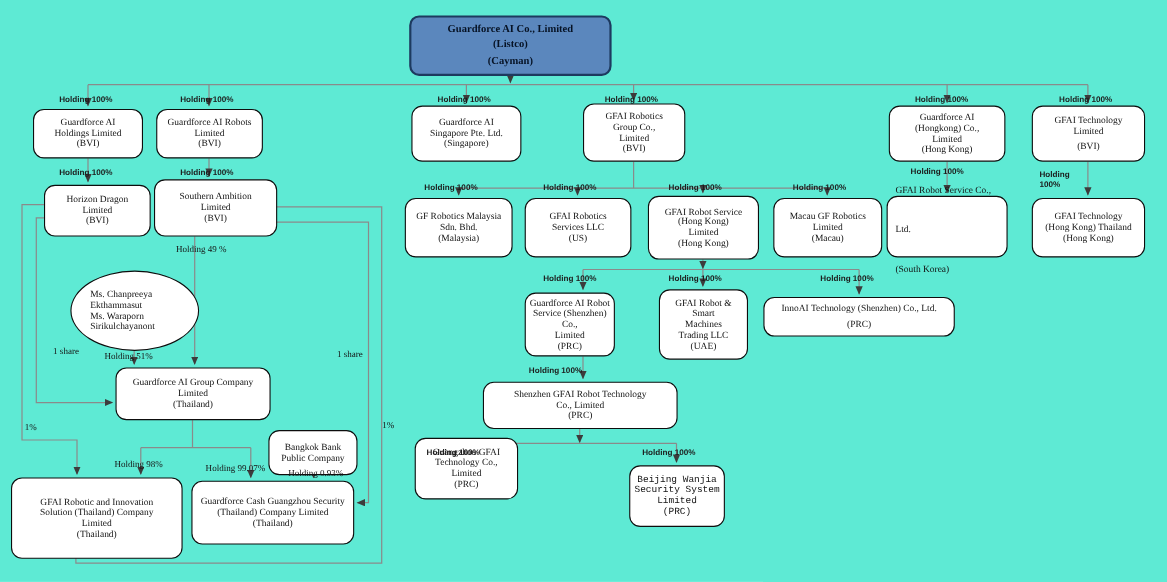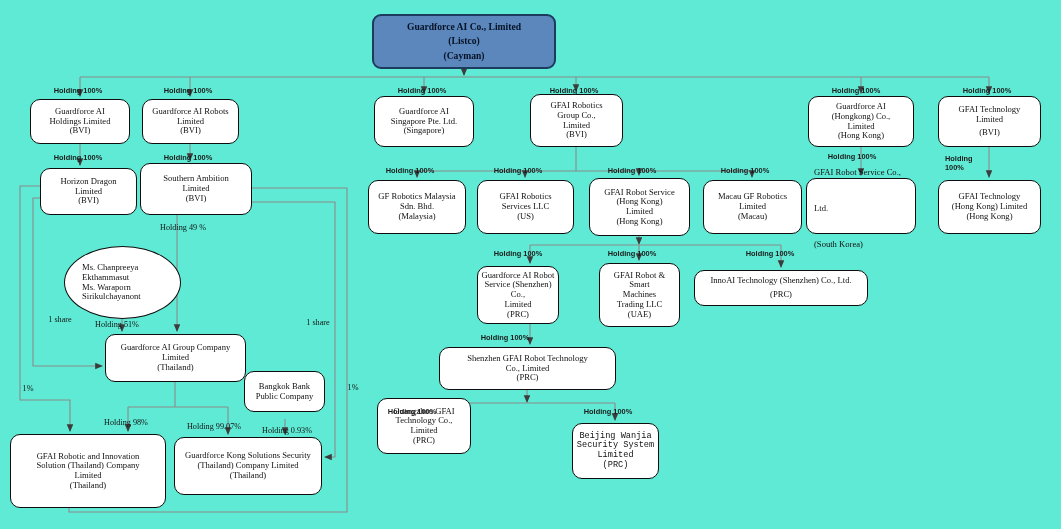--- a/index.html
+++ b/index.html
@@ -144,21 +144,21 @@
         <span>Limited</span>
         <span>(Macau)</span>
       </div>
       <div class="node leftal" style="left: 806px; top: 178px; width: 110px; height: 56px;">
         <span>GFAI Robot Service Co.,</span>
         <span>Ltd.</span>
         <span>(South Korea)</span>
       </div>
       <div class="node" style="left: 938px; top: 180px; width: 103px; height: 54px;">
         <span>GFAI Technology</span>
-        <span>(Hong Kong) Limited</span>
+        <span>(Hong Kong) Thailand</span>
         <span>(Hong Kong)</span>
       </div>
       <div class="node" style="left: 477px; top: 266px; width: 82px; height: 58px;">
         <span>Guardforce AI Robot</span>
         <span>Service (Shenzhen) Co.,</span>
         <span>Limited</span>
         <span>(PRC)</span>
       </div>
       <div class="node" style="left: 599px; top: 263px; width: 81px; height: 64px;">
         <span>GFAI Robot &amp;</span>
@@ -193,32 +193,32 @@
         <span>Ms. Chanpreeya</span>
         <span>Ekthammasut</span>
         <span>Ms. Waraporn</span>
         <span>Sirikulchayanont</span>
       </div>
       <div class="node" style="left: 105px; top: 334px; width: 141px; height: 48px;">
         <span>Guardforce AI Group Company</span>
         <span>Limited</span>
         <span>(Thailand)</span>
       </div>
-      <div class="node" style="left: 244px; top: 371px; width: 81px; height: 41px; text-align: center;">
+      <div class="node" style="left: 244px; top: 391px; width: 81px; height: 41px; text-align: center;">
         <span>Bangkok Bank</span>
         <span>Public Company</span>
       </div>
       <div class="node" style="left: 10px; top: 434px; width: 156px; height: 74px;">
         <span>GFAI Robotic and Innovation</span>
         <span>Solution (Thailand) Company</span>
         <span>Limited</span>
         <span>(Thailand)</span>
       </div>
       <div class="node" style="left: 174px; top: 437px; width: 148px; height: 58px;">
-        <span>Guardforce Kong Solutions Security</span>
+        <span>Guardforce Cash Guangzhou Security</span>
         <span>(Thailand) Company Limited</span>
         <span>(Thailand)</span>
       </div>
     </div>
   <div id="labels-layer">
       <span class="lbl" style="left: 78px; top: 90px;">Holding 100%</span>
       <span class="lbl" style="left: 188px; top: 90px;">Holding 100%</span>
       <span class="lbl" style="left: 422px; top: 90px;">Holding 100%</span>
       <span class="lbl" style="left: 574px; top: 90px;">Holding 100%</span>
       <span class="lbl" style="left: 856px; top: 90px;">Holding 100%</span>

